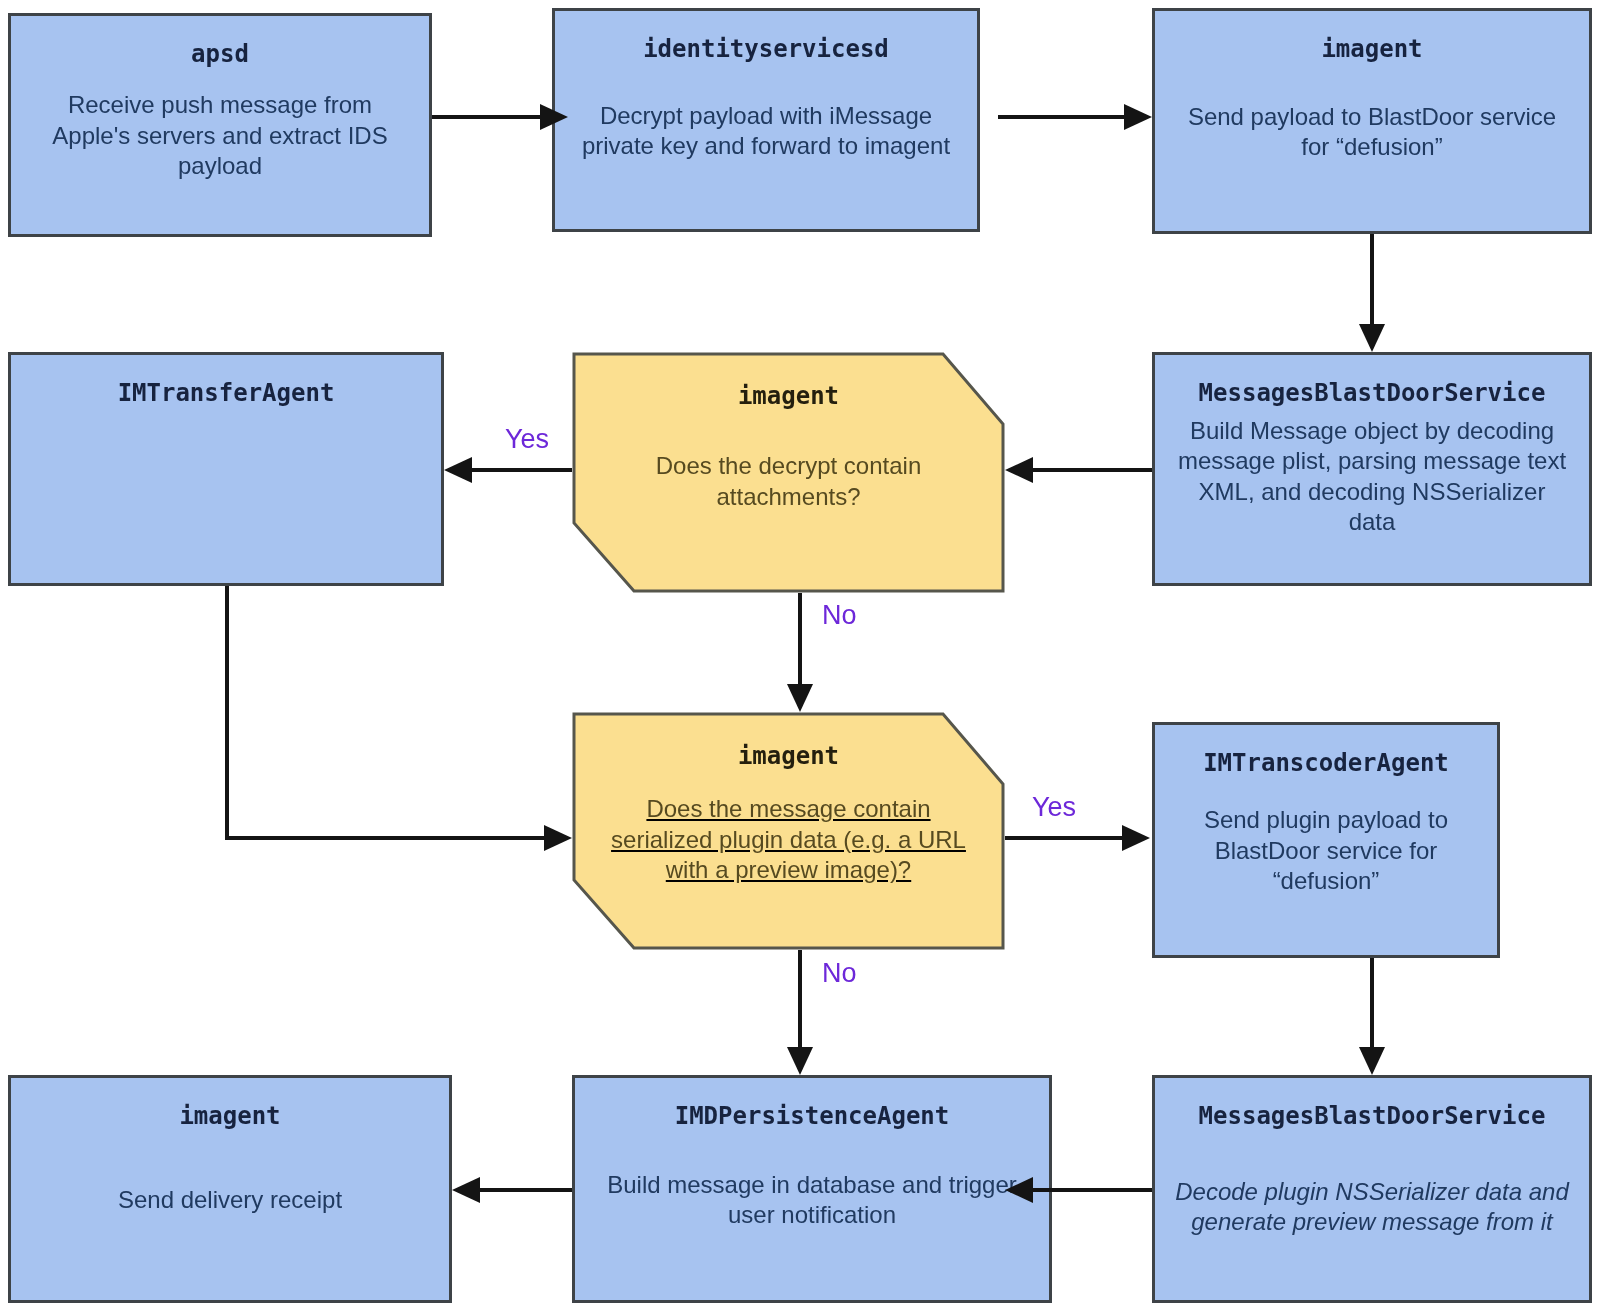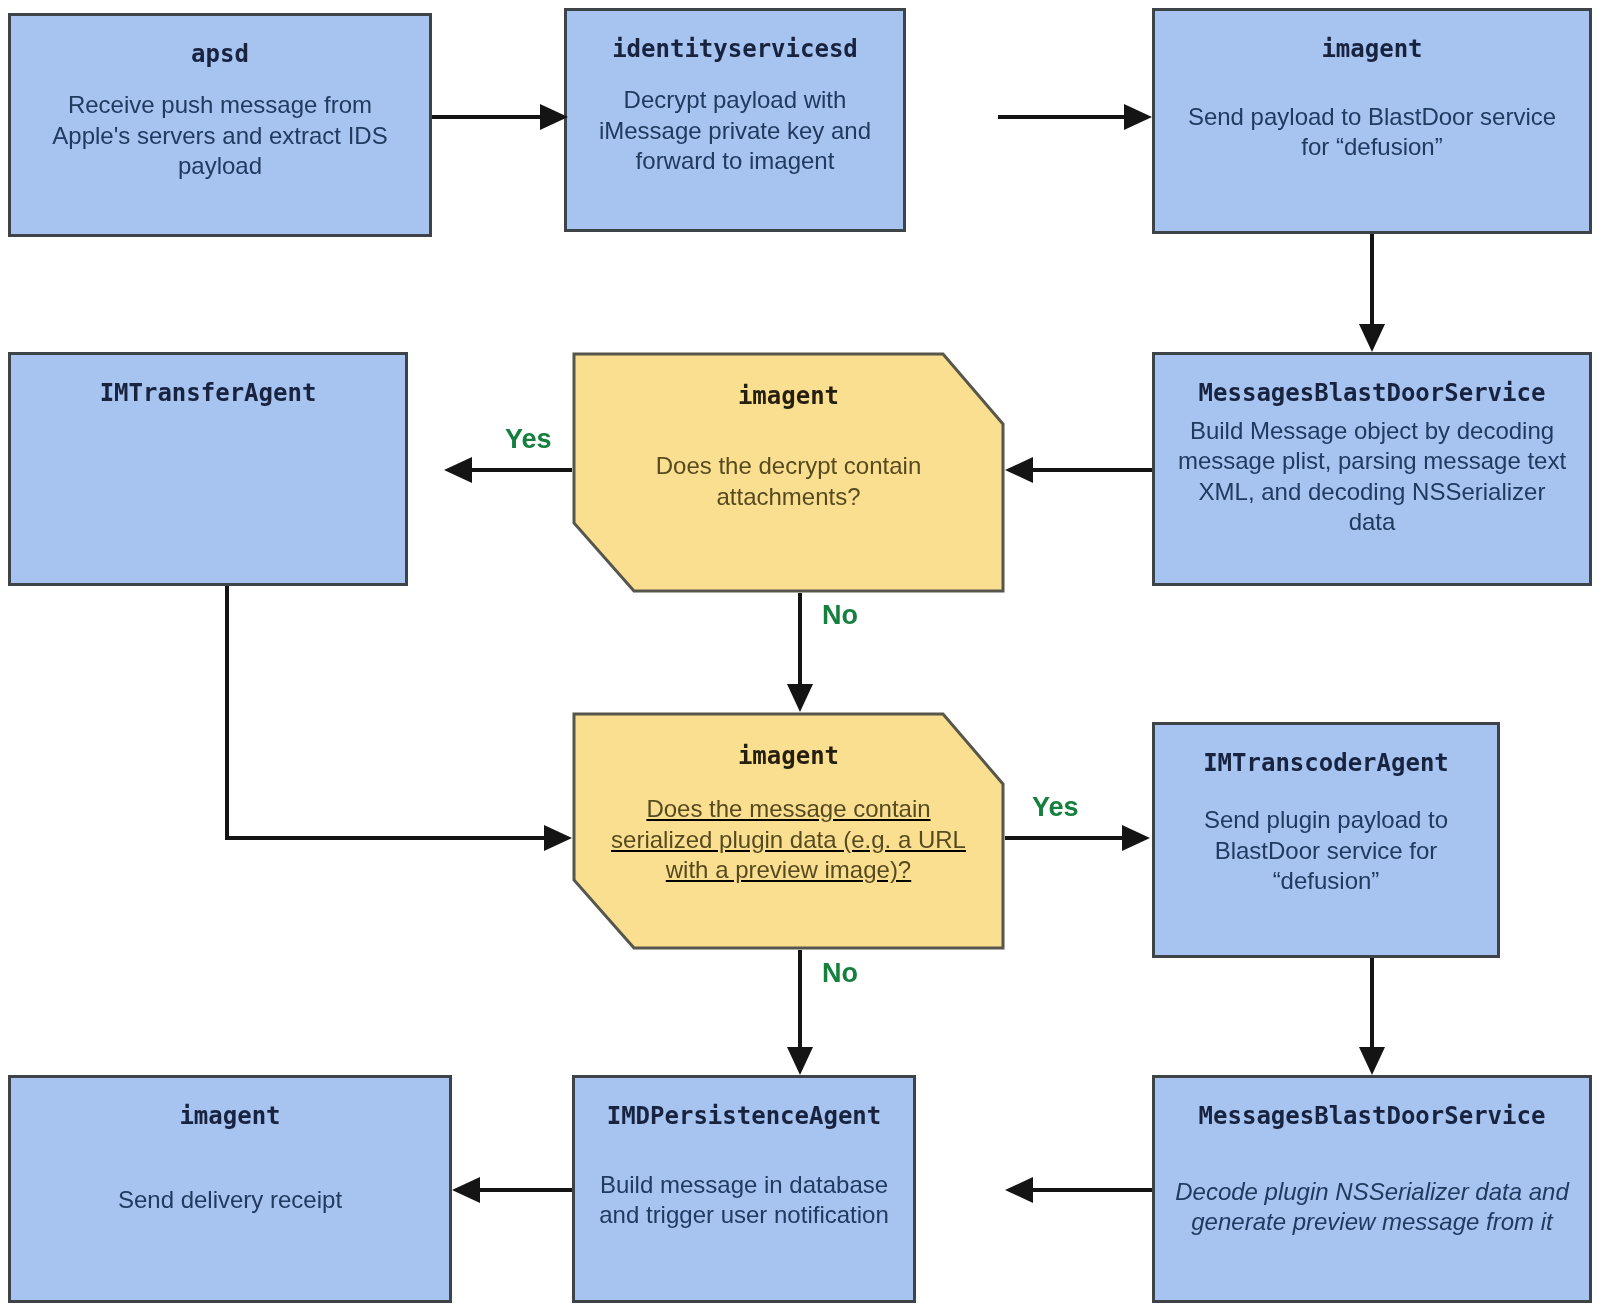--- a/index.html
+++ b/index.html
@@ -20,49 +20,49 @@
   .decision svg{position:absolute;left:0;top:0;}
   .decision .node-title{margin-top:30px;color:#241f0e;}
   .decision .node-body-wrap{padding:0 36px 40px;}
   .decision .node-body{color:#564a20;}
   .hline{position:absolute;height:4px;background:#141414;}
   .vline{position:absolute;width:4px;background:#141414;}
   .ah{position:absolute;width:0;height:0;}
   .ah-right{border-top:13px solid transparent;border-bottom:13px solid transparent;border-left:28px solid #141414;}
   .ah-left{border-top:13px solid transparent;border-bottom:13px solid transparent;border-right:28px solid #141414;}
   .ah-down{border-left:13px solid transparent;border-right:13px solid transparent;border-top:28px solid #141414;}
-  .edge-label{position:absolute;font-weight:bold;font-size:27px;color:#15803d;}
+  .edge-label{position:absolute;font-weight:normal;font-size:27px;color:#6d28d9;}
 </style>
 </head>
 <body>
 
 <div class="canvas">
 
   <div class="node process" style="left:8px;top:13px;width:424px;height:224px;">
     <div class="node-title">apsd</div>
     <div class="node-body-wrap">
         <div class="node-body">Receive push message from Apple's servers and extract IDS payload</div>
       </div>
   </div>
 
-  <div class="node process" style="left:564px;top:8px;width:342px;height:224px;">
+  <div class="node process" style="left:552px;top:8px;width:428px;height:224px;">
     <div class="node-title">identityservicesd</div>
     <div class="node-body-wrap" style="padding:0 16px 30px;">
         <div class="node-body">Decrypt payload with iMessage private key and forward to imagent</div>
       </div>
   </div>
 
   <div class="node process" style="left:1152px;top:8px;width:440px;height:226px;">
     <div class="node-title">imagent</div>
     <div class="node-body-wrap">
         <div class="node-body">Send payload to BlastDoor service for “defusion”</div>
       </div>
   </div>
 
-  <div class="node process" style="left:8px;top:352px;width:400px;height:234px;">
+  <div class="node process" style="left:8px;top:352px;width:436px;height:234px;">
     <div class="node-title">IMTransferAgent</div>
   </div>
 
   <div class="node decision" style="left:572px;top:352px;width:433px;height:241px;">
     <svg width="433" height="241">
       <polygon points="2,2 371,2 431,72 431,239 62,239 2,171" fill="#fbdf90" stroke="#56564c" stroke-width="3"></polygon>
     </svg>
     <div class="node-title">imagent</div>
     <div class="node-body-wrap">
         <div class="node-body">Does the decrypt contain attachments?</div>
@@ -93,21 +93,21 @@
       </div>
   </div>
 
   <div class="node process" style="left:8px;top:1075px;width:444px;height:228px;">
     <div class="node-title">imagent</div>
     <div class="node-body-wrap">
         <div class="node-body">Send delivery receipt</div>
       </div>
   </div>
 
-  <div class="node process" style="left:572px;top:1075px;width:344px;height:228px;">
+  <div class="node process" style="left:572px;top:1075px;width:480px;height:228px;">
     <div class="node-title">IMDPersistenceAgent</div>
     <div class="node-body-wrap">
         <div class="node-body">Build message in database and trigger user notification</div>
       </div>
   </div>
 
   <div class="node process" style="left:1152px;top:1075px;width:440px;height:228px;">
     <div class="node-title">MessagesBlastDoorService</div>
     <div class="node-body-wrap" style="padding:0 14px 16px;font-style:italic;">
         <div class="node-body">Decode plugin NSSerializer data and generate preview message from it</div>

